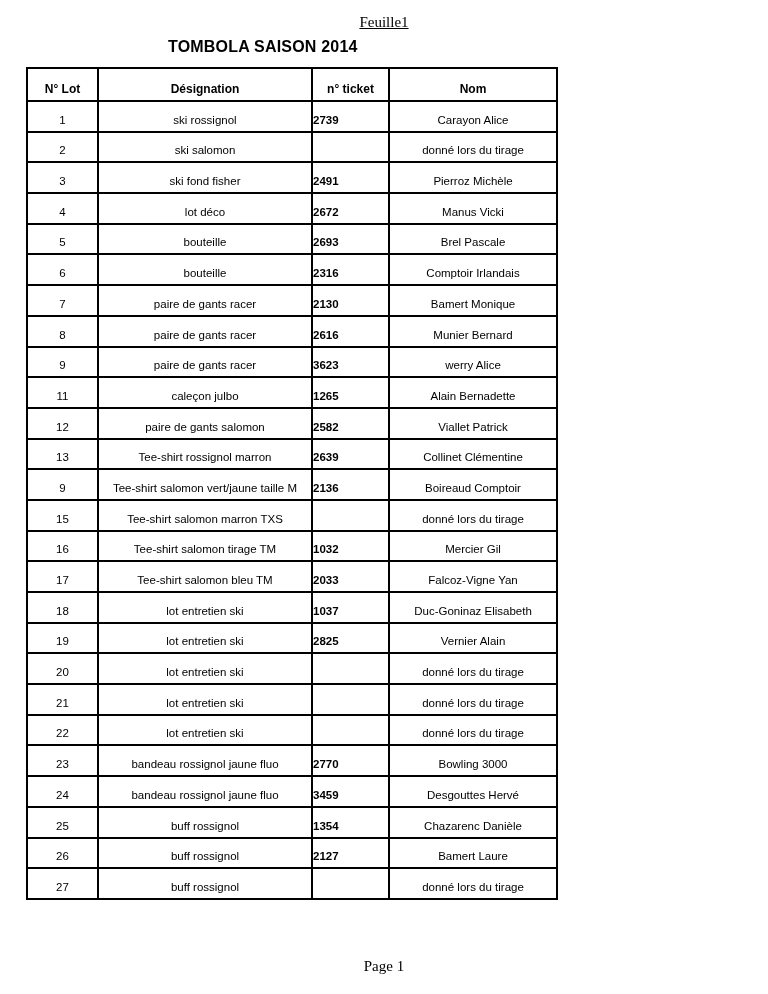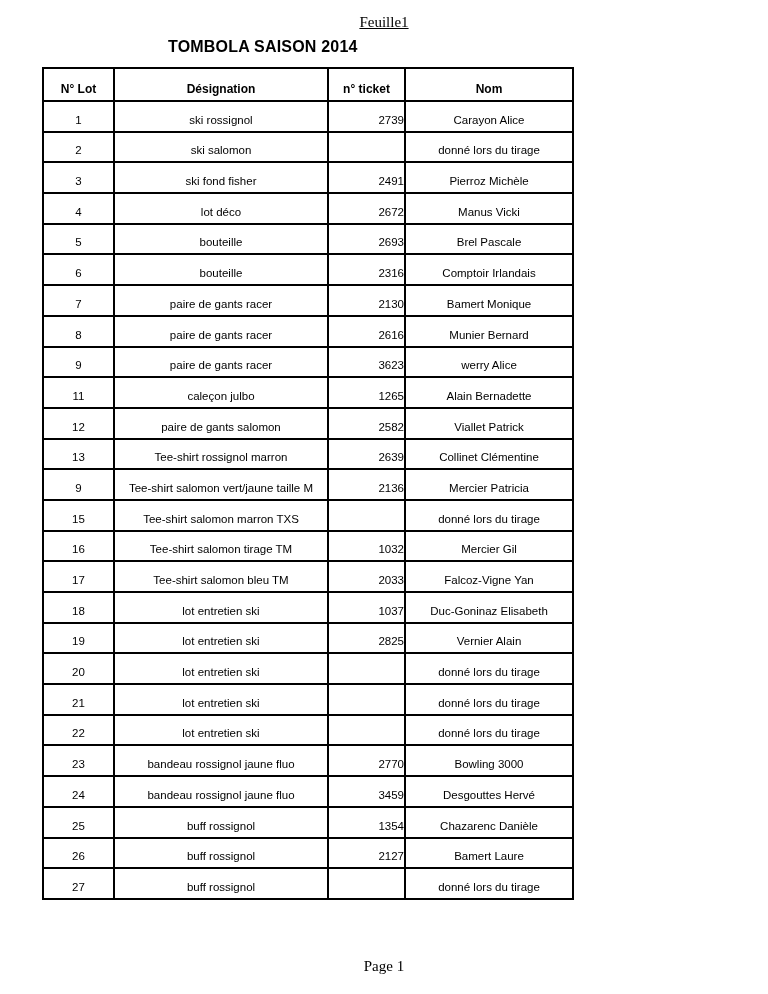--- a/index.html
+++ b/index.html
@@ -32,21 +32,21 @@
     left: 154px;
     font-family: "Liberation Sans", sans-serif;
     font-size: 16px;
     font-weight: bold;
     letter-spacing: 0.2px;
     margin-left: 14px;
   }
   table.tombola {
     position: absolute;
     top: 67px;
-    left: 42px;
+    left: 26px;
     width: 530px;
     border-collapse: collapse;
     table-layout: fixed;
   }
   table.tombola col.c-lot        { width: 71px; }
   table.tombola col.c-designation{ width: 214px; }
   table.tombola col.c-ticket     { width: 77px; }
   table.tombola col.c-nom        { width: 168px; }
   table.tombola th,
   table.tombola td {
@@ -59,21 +59,21 @@
     white-space: nowrap;
   }
   table.tombola thead tr { height: 33px; }
   table.tombola th {
     font-size: 12px;
     font-weight: bold;
     text-align: center;
   }
   table.tombola tbody tr { height: 30.7px; }
   td.col-lot    { text-align: center; }
-  td.col-ticket { text-align: right; }
+  td.col-ticket { text-align: left; font-weight: bold; }
   td.col-designation, td.col-nom {
     text-align: center;
     padding-left: 2px;
   }
   .page-footer {
     position: absolute;
     top: 959px;
     left: 0;
     width: 768px;
     text-align: center;
@@ -174,21 +174,21 @@
       <tr>
         <td class="col-lot">13</td>
         <td class="col-designation">Tee-shirt rossignol marron</td>
         <td class="col-ticket">2639</td>
         <td class="col-nom">Collinet Clémentine</td>
       </tr>
       <tr>
         <td class="col-lot">9</td>
         <td class="col-designation">Tee-shirt salomon vert/jaune taille M</td>
         <td class="col-ticket">2136</td>
-        <td class="col-nom">Mercier Patricia</td>
+        <td class="col-nom">Boireaud Comptoir</td>
       </tr>
       <tr>
         <td class="col-lot">15</td>
         <td class="col-designation">Tee-shirt salomon marron TXS</td>
         <td class="col-ticket"></td>
         <td class="col-nom">donné lors du tirage</td>
       </tr>
       <tr>
         <td class="col-lot">16</td>
         <td class="col-designation">Tee-shirt salomon tirage TM</td>

